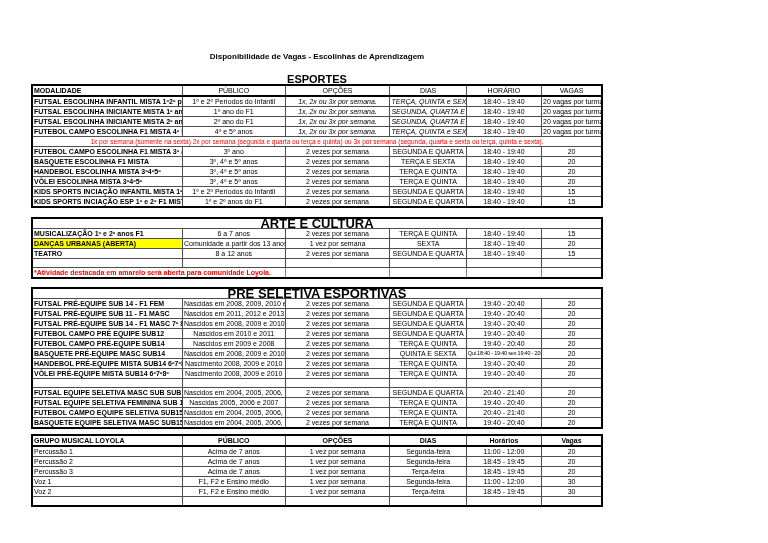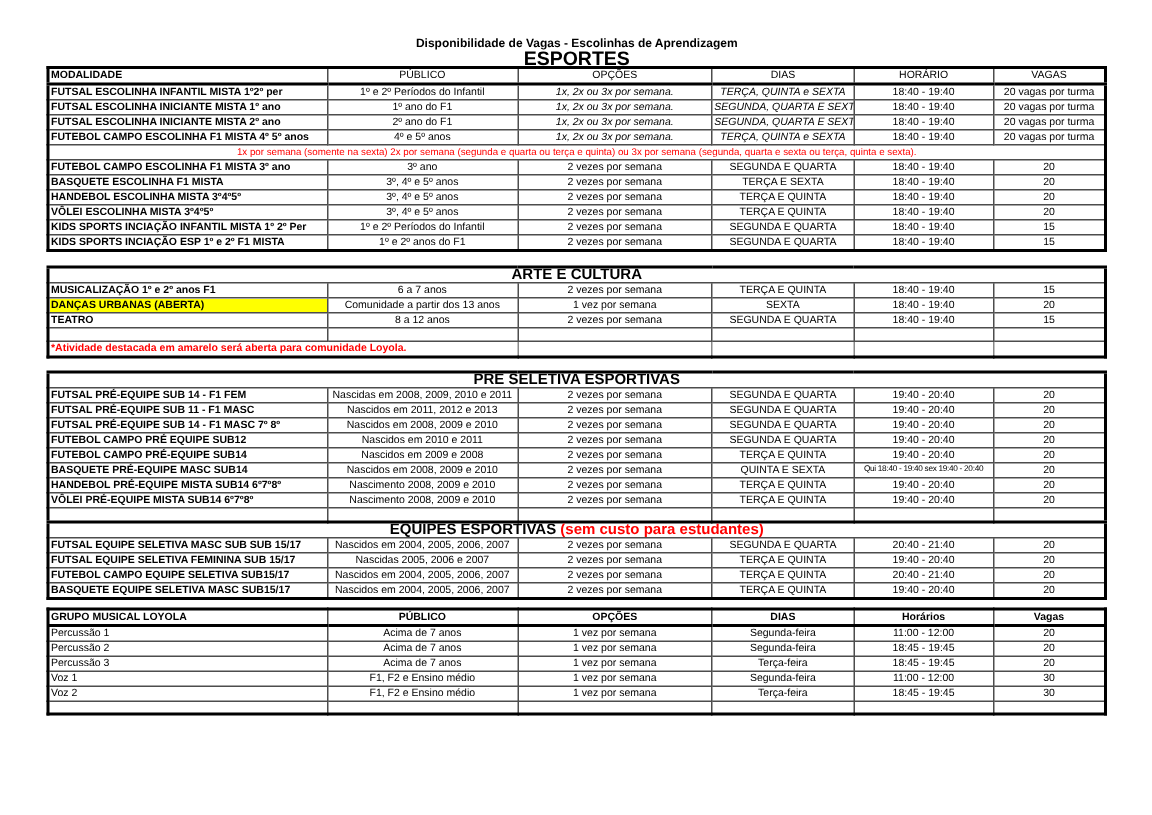--- a/index.html
+++ b/index.html
@@ -2,42 +2,42 @@
 <html style="--hl: #ffff00; --red: #ff0000;"><head>
 <meta charset="utf-8">
 <style>
   * { box-sizing: border-box; }
   html, body { margin: 0; padding: 0; background: #ffffff; }
   body {
     width: 768px; height: 543px; overflow: hidden;
     font-family: "Liberation Sans", "DejaVu Sans", sans-serif;
     color: #000;
   }
-  .doc { width: 707px; margin-left: 31px; padding-top: 24px; }
+  .doc { width: 572px; margin-left: 31px; padding-top: 52px; }
   .page-title {
     text-align: center; font-weight: bold; font-size: 8px; line-height: 10px;
   }
   .section-label {
-    text-align: center; font-weight: bold; font-size: 13px; line-height: 10px;
+    text-align: center; font-weight: bold; font-size: 11px; line-height: 10px; margin-top: 12px;
   }
   table.tbl {
     width: 100%; border-collapse: collapse; table-layout: fixed;
     border: 2px solid #000;
   }
   td {
     border: 1px solid #4d4d4d;
     height: 9px; line-height: 9px;
     padding: 0 1px;
     font-size: 7px;
     text-align: center;
     overflow: hidden; white-space: nowrap;
   }
   td.c0 { text-align: left; font-weight: bold; }
   tr.headerRow td { border-bottom: 2px solid #000; font-size: 7px; }
-  tr.titleRow td { font-weight: bold; font-size: 10px; border-top: 2px solid #000; }
+  tr.titleRow td { font-weight: bold; font-size: 13px; border-top: 2px solid #000; }
   tr.titleRow .red { color: var(--red, #ff0000); }
   tr.redlineRow td { color: var(--red, #ff0000); font-size: 6.5px; }
   td.it { font-style: italic; }
   td.hl { background: var(--hl, #ffff00); }
   td.sm { font-size: 5.5px; letter-spacing: -0.2px; }
   tr.noteRow td { border-color: #888; }
   tr.noteRow td.ntx {
     color: var(--red, #ff0000); font-weight: bold; text-align: left; font-size: 7px;
   }
   .grupo td.c0 { font-weight: normal; }
@@ -294,23 +294,20 @@
           <td class="c5">20</td>
         </tr>
         <tr>
           <td></td>
           <td></td>
           <td></td>
           <td></td>
           <td></td>
           <td></td>
         </tr>
-        <tr class="titleRow">
-          <td colspan="6"><span>EQUIPES ESPORTIVAS</span><span class="red"> (sem custo para estudantes)</span></td>
-        </tr>
         <tr>
           <td class="c0">FUTSAL EQUIPE SELETIVA MASC SUB SUB 15/17</td>
           <td class="c1">Nascidos em 2004, 2005, 2006, 2007</td>
           <td class="c2">2 vezes por semana</td>
           <td class="c3">SEGUNDA E QUARTA</td>
           <td class="c4">20:40 - 21:40</td>
           <td class="c5">20</td>
         </tr>
         <tr>
           <td class="c0">FUTSAL EQUIPE SELETIVA FEMININA SUB 15/17</td>

